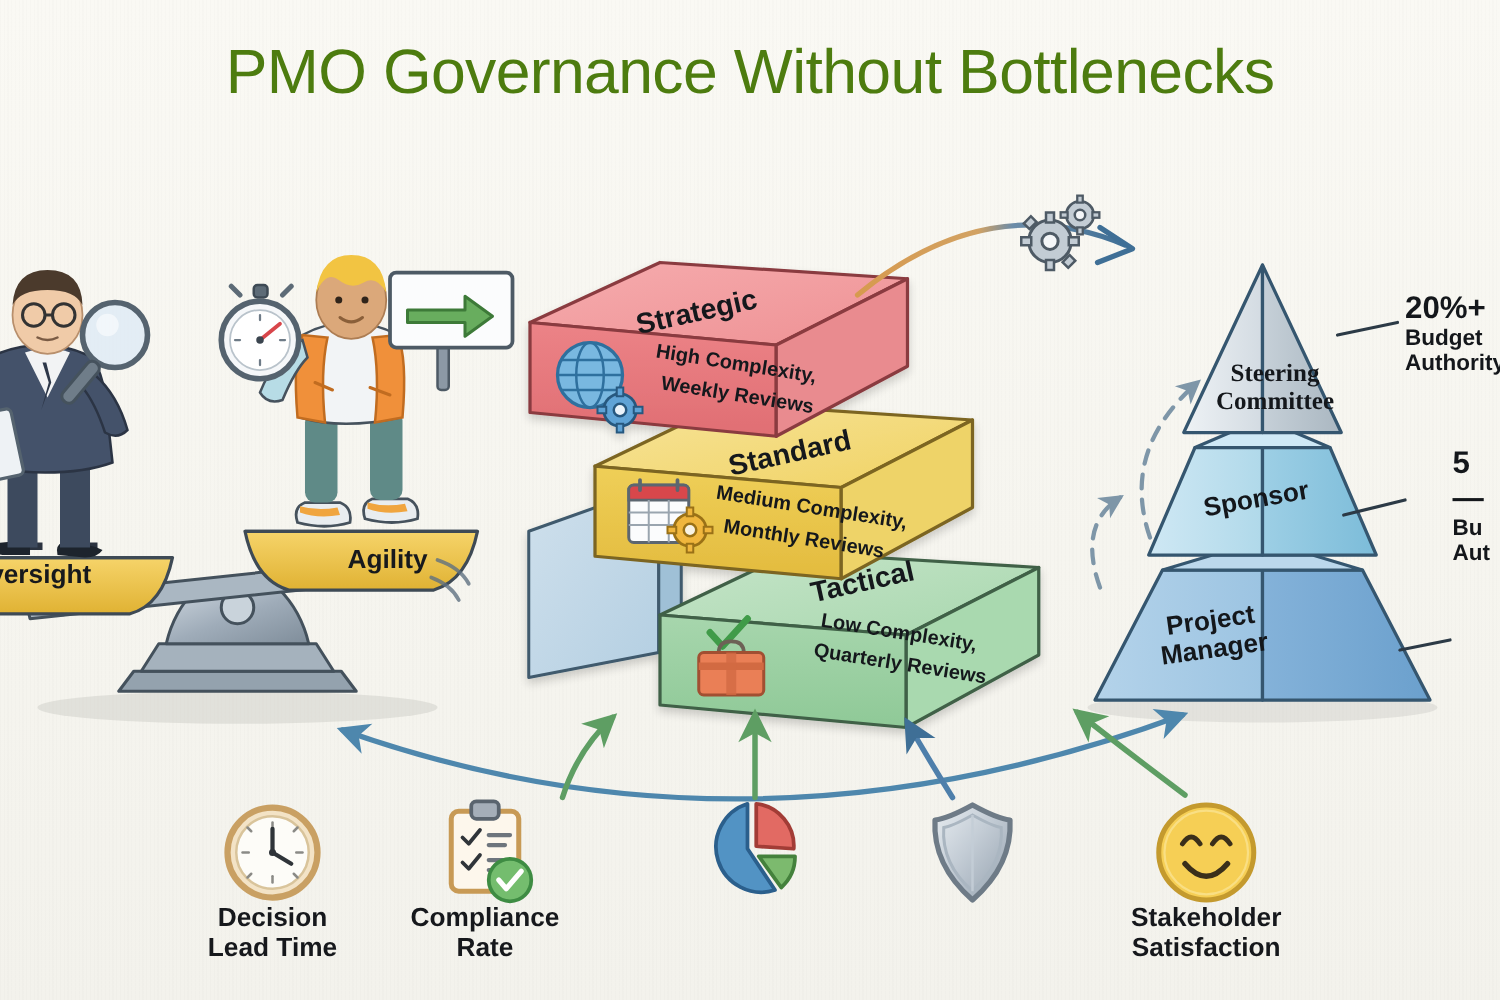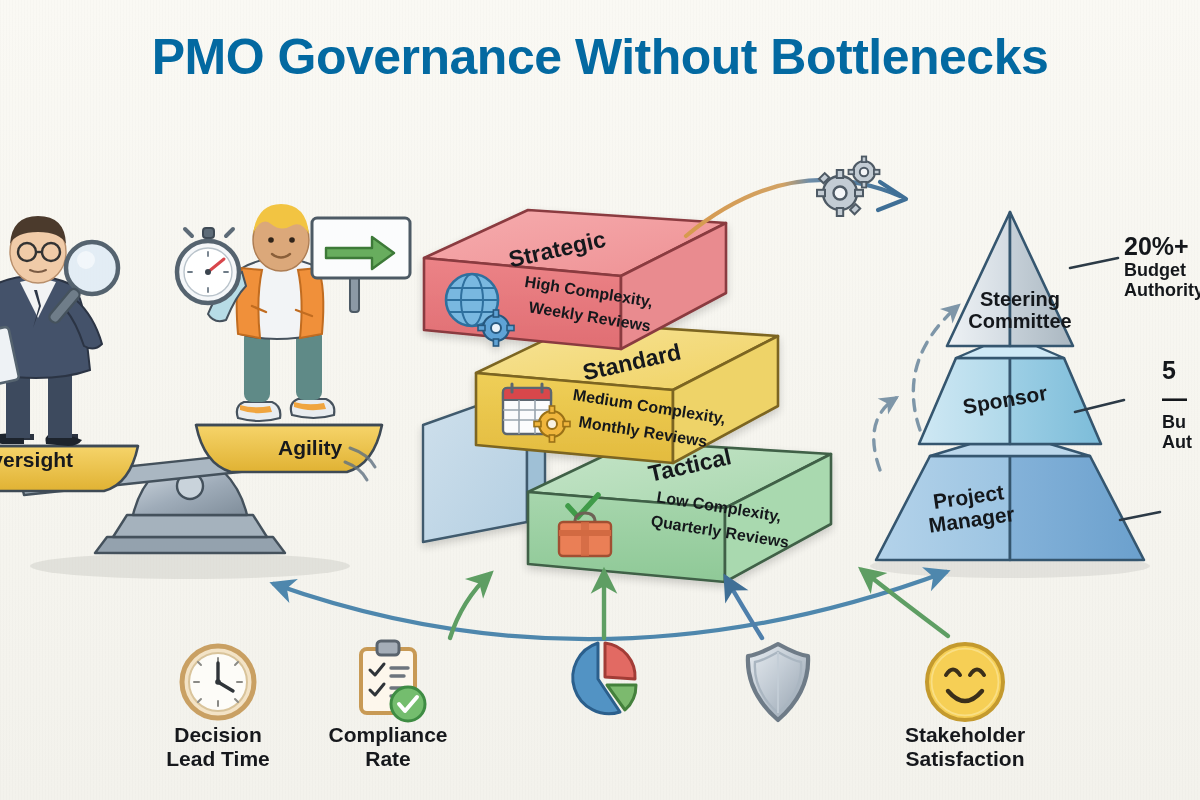--- a/index.html
+++ b/index.html
@@ -29,23 +29,23 @@
   }
   .layer { position: absolute; inset: 0; }
   svg.layer { width: 1200px; height: 800px; }
 
   
   .title {
     position: absolute;
     left: 0; right: 0; top: 28px;
     text-align: center;
     font-size: 50px;
-    font-weight: 700;
+    font-weight: 400;
     letter-spacing: -0.5px;
-    color: #0369a1;
+    color: #4d7c0f;
     font-family: "Liberation Sans", sans-serif;
     white-space: nowrap;
   }
   .subtitle {
     position: absolute;
     left: 0; right: 0; top: 98px;
     text-align: center;
     font-size: 27px;
     font-weight: 400;
     color: #2b4a72;
@@ -522,21 +522,21 @@
   <div class="blk-label blk-desc" style="left:528px; top:308px; transform:rotate(9deg);">Weekly Reviews</div>
 
   <div class="blk-label blk-title" style="left:582px; top:349px; transform:rotate(-12.5deg);">Standard</div>
   <div class="blk-label blk-desc" style="left:572px; top:398px; transform:rotate(9deg);">Medium Complexity,</div>
   <div class="blk-label blk-desc" style="left:578px; top:423px; transform:rotate(9deg);">Monthly Reviews</div>
 
   <div class="blk-label blk-title" style="left:648px; top:452px; transform:rotate(-12.5deg);">Tactical</div>
   <div class="blk-label blk-desc" style="left:656px; top:498px; transform:rotate(9deg);">Low Complexity,</div>
   <div class="blk-label blk-desc" style="left:650px; top:523px; transform:rotate(9deg);">Quarterly Reviews</div>
 
-  <div class="pyr-label" style="left:940px; top:288px; width:160px; font-size:20px;">
+  <div class="pyr-label" style="left:940px; top:288px; width:160px; font-size:20px;font-family:Liberation Serif, serif;">
     <span>Steering</span><br>
     <span>Committee</span>
   </div>
   <div class="pyr-label" style="left:940px; top:388px; width:130px; font-size:21px; transform:rotate(-10deg);">
     <span>Sponsor</span>
   </div>
   <div class="pyr-label" style="left:900px; top:485px; width:140px; font-size:21px; transform:rotate(-8deg);">
     <span>Project</span><br>
     <span>Manager</span>
   </div>

